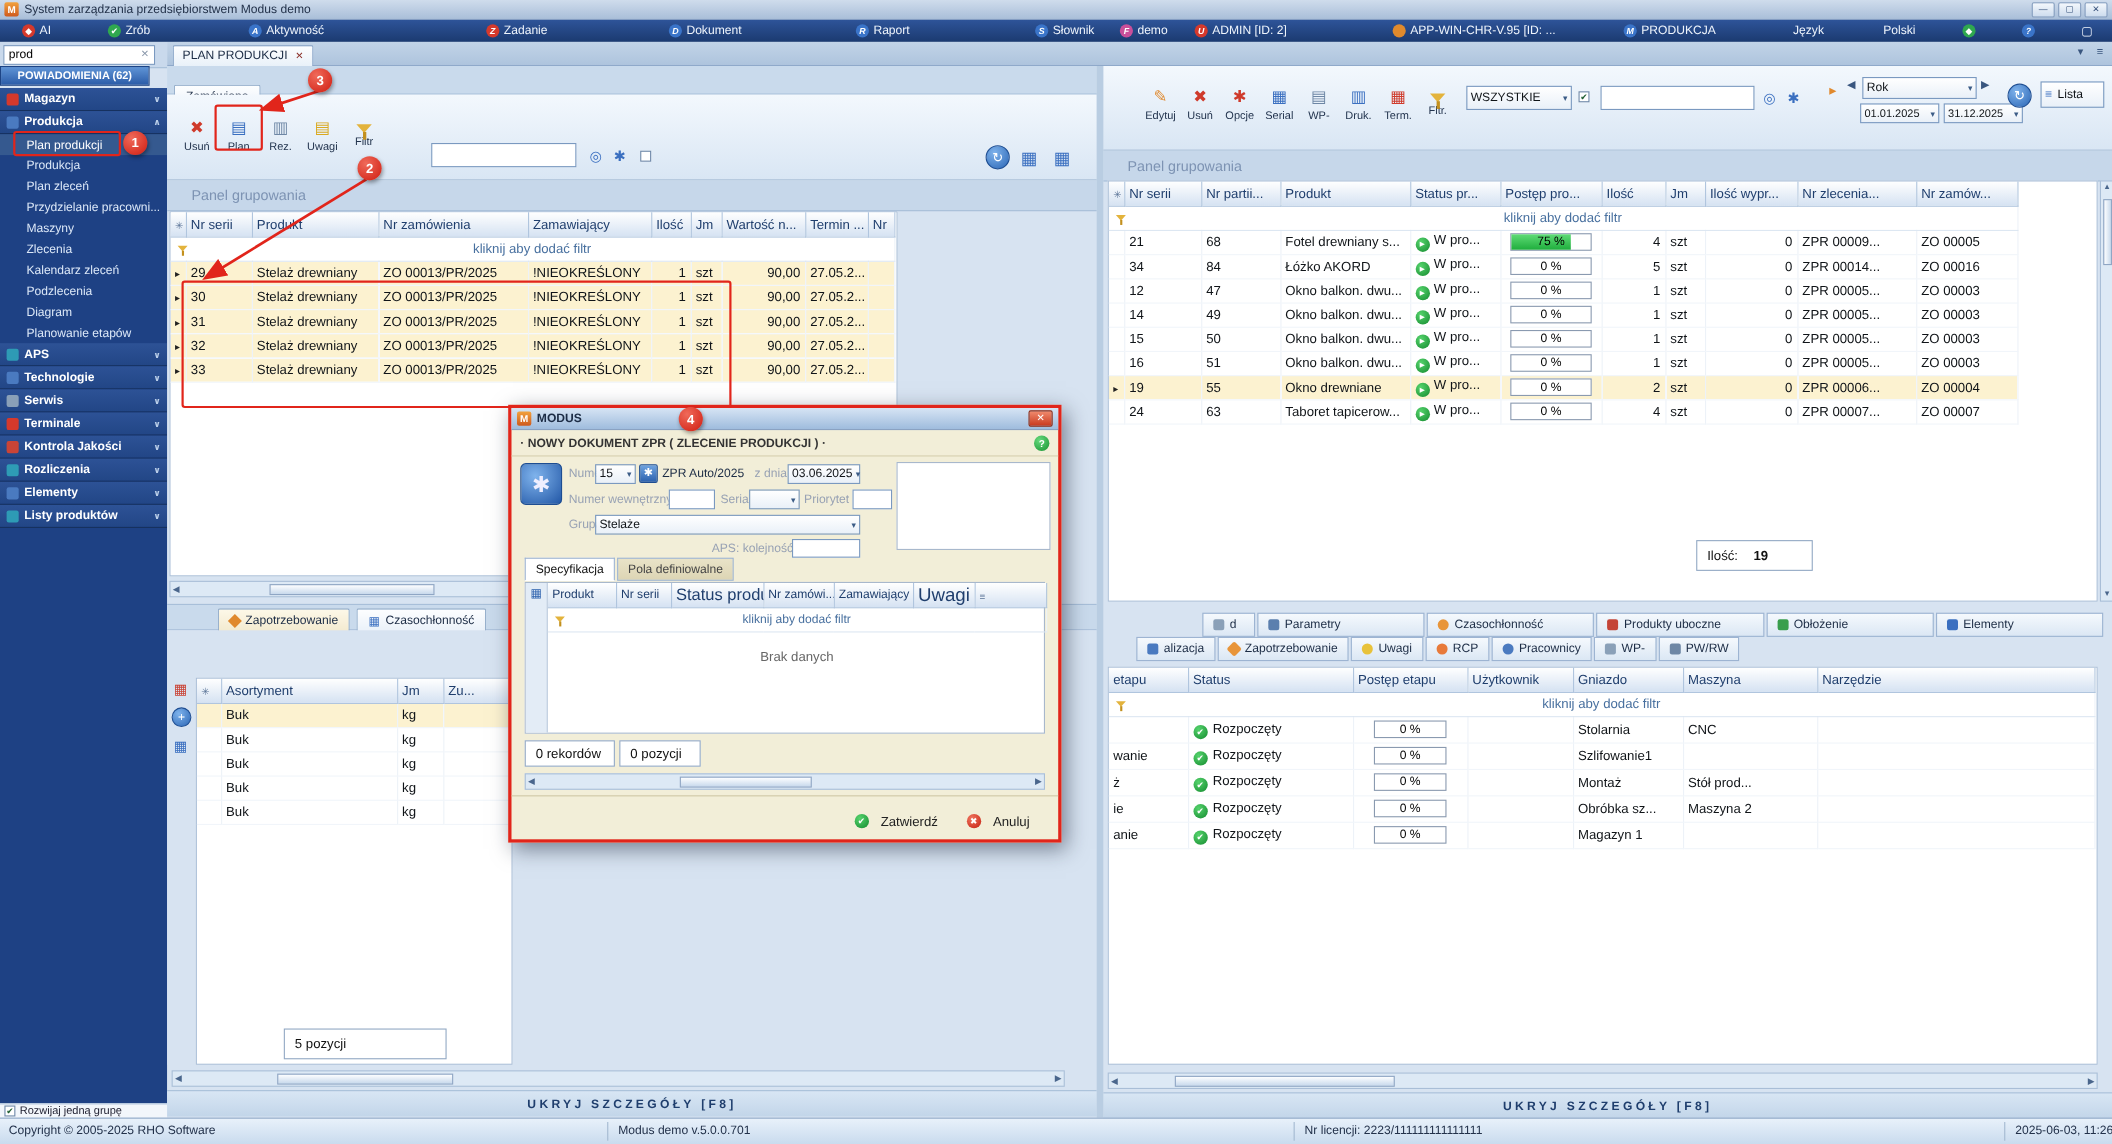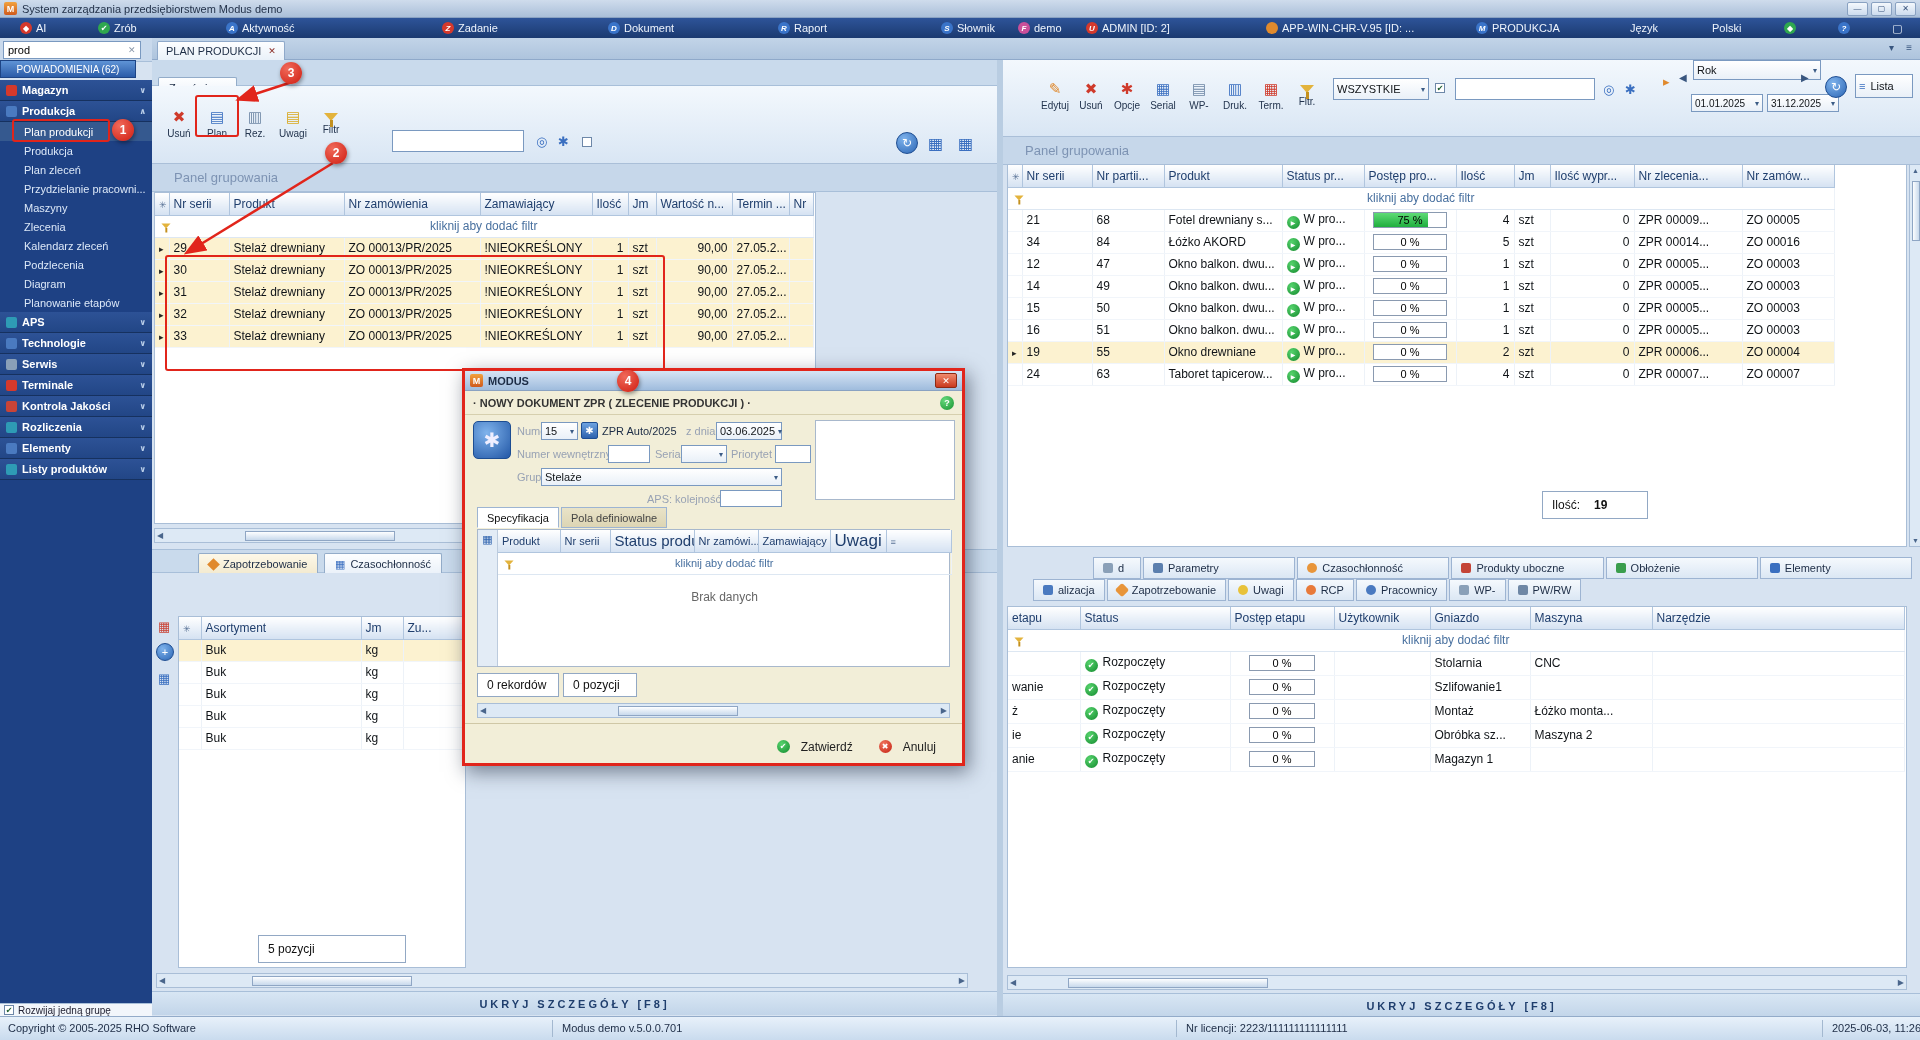--- a/index.html
+++ b/index.html
@@ -15,21 +15,21 @@
 .winbtn{width:21px;height:14px;border:1px solid #89a1c1;border-radius:2px;background:linear-gradient(#f4f8fc,#cddcee);font-size:8px;color:#35507a;display:flex;align-items:center;justify-content:center}
 
 #menubar{position:absolute;left:0;top:18px;width:1920px;height:20px;background:linear-gradient(#2e5499,#1b3a70);z-index:5}
 .mi{position:absolute;top:0;height:20px;display:flex;align-items:center;gap:4px;font-size:11px;color:#eef4fc;white-space:nowrap}
 .mic{width:12px;height:12px;border-radius:50%;font-size:8px;font-weight:bold;color:#fff;display:flex;align-items:center;justify-content:center;flex:none}
 .c-red{background:#d5392c}.c-green{background:#2fa84f}.c-blue{background:#3a74c9}.c-mag{background:#c94f9a}.c-org{background:#e08a2d}
 
 #side-search{position:absolute;left:0;top:38px;width:152px;height:24px;background:#c9d9ec;border-bottom:1px solid #a8bfd9;display:flex;align-items:center;padding:0 3px}
 #side-search input{width:138px;height:18px;border:1px solid #7a99c0;font-size:11px;padding:0 14px 0 4px;font-family:inherit}
 #side-search .clr{margin-left:-13px;color:#8a98ab;font-size:9px}
-#notif{position:absolute;left:0;top:60px;width:136px;height:18px;background:linear-gradient(#5f94d6,#2b5ca8);color:#fff;font-size:10px;font-weight:normal;display:flex;align-items:center;justify-content:center;border:1px solid #1d4485}
+#notif{position:absolute;left:0;top:60px;width:136px;height:18px;background:linear-gradient(#5f94d6,#2b5ca8);color:#fff;font-size:10px;font-weight:bold;display:flex;align-items:center;justify-content:center;border:1px solid #1d4485}
 #nav{position:absolute;left:0;top:80px;width:152px;height:923px;background:#1e4184;overflow:hidden}
 .nav-group{height:21px;display:flex;align-items:center;gap:5px;padding:0 6px;background:linear-gradient(#2d5296,#224686);border-bottom:1px solid #16315f;color:#fff;font-size:11px;font-weight:bold}
 .nav-group .chev{margin-left:auto;font-size:8px;color:#bcd0ea}
 .gi{width:11px;height:11px;border-radius:2px;flex:none}
 .nav-sub{height:19px;display:flex;align-items:center;padding:0 6px 0 24px;color:#dce8f8;font-size:11px;white-space:nowrap}
 .nav-sub.sel{background:#35598f;color:#fff}
 #side-foot{position:absolute;left:0;top:1003px;width:152px;height:13px;background:#f2f6fb;border-top:1px solid #a8bfd9;display:flex;align-items:center;gap:4px;padding:0 4px;font-size:10px;color:#223}
 .cbx{width:10px;height:10px;border:1px solid #6d87a8;background:#fff;font-size:8px;color:#1d5c2e;display:flex;align-items:center;justify-content:center;flex:none}
 
 #tabstrip{position:absolute;left:152px;top:38px;width:1768px;height:22px;background:linear-gradient(#c2d4e8,#aec4dd);border-bottom:1px solid #8fa9ca}
@@ -515,21 +515,21 @@
       <span class="combo abs" style="left:330px;top:18px;width:96px;height:22px">
           <span>WSZYSTKIE</span>
           <span class="ar">▾</span>
         </span>
       <span class="cbx abs" style="left:432px;top:23px">✔</span>
       <input class="tin abs" style="left: 452px; top: 18px; width: 140px; height: 22px;">
       <span class="smic iblue" style="left:600px;top:22px">◎</span>
       <span class="smic iblue" style="left:622px;top:22px">✱</span>
       <span class="smic iorg" style="left:660px;top:14px">▸</span>
       <span class="smic" style="left:676px;top:12px;color:#39567f;font-size:10px">◀</span>
-      <span class="combo abs" style="left:690px;top:0;width:128px;height:20px">
+      <span class="combo abs" style="left:690px;top:10px;width:104px;height:20px">
           <span>Rok</span>
           <span class="ar">▾</span>
         </span>
       <span class="smic" style="left:798px;top:12px;color:#39567f;font-size:10px">▶</span>
       <span class="combo abs" style="left:688px;top:34px;width:72px;height:18px;font-size:10px">
           <span>01.01.2025</span>
           <span class="ar">▾</span>
         </span>
       <span class="combo abs" style="left:764px;top:34px;width:72px;height:18px;font-size:10px">
           <span>31.12.2025</span>
@@ -809,21 +809,21 @@
               <td></td>
             </tr>
         <tr class="drow" style="height:24px">
               <td>ż</td>
               <td><span class="okico">
                   <span>✔</span>
                 </span><span>Rozpoczęty</span></td>
               <td class="c"><span class="pwrap" style="width:66px"><span class="pfill p0"></span><span class="ptxt">0 %</span></span></td>
               <td></td>
               <td>Montaż</td>
-              <td>Łóżko monta...</td>
+              <td>Stół prod...</td>
               <td></td>
             </tr>
         <tr class="drow" style="height:24px">
               <td>ie</td>
               <td><span class="okico">
                   <span>✔</span>
                 </span><span>Rozpoczęty</span></td>
               <td class="c"><span class="pwrap" style="width:66px"><span class="pfill p0"></span><span class="ptxt">0 %</span></span></td>
               <td></td>
               <td>Obróbka sz...</td>

